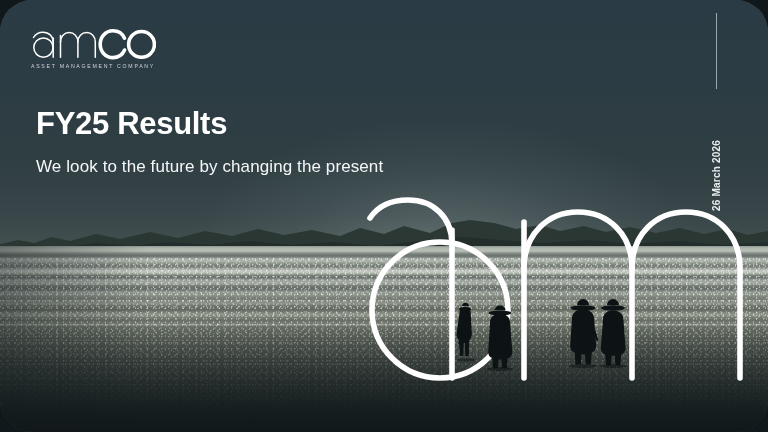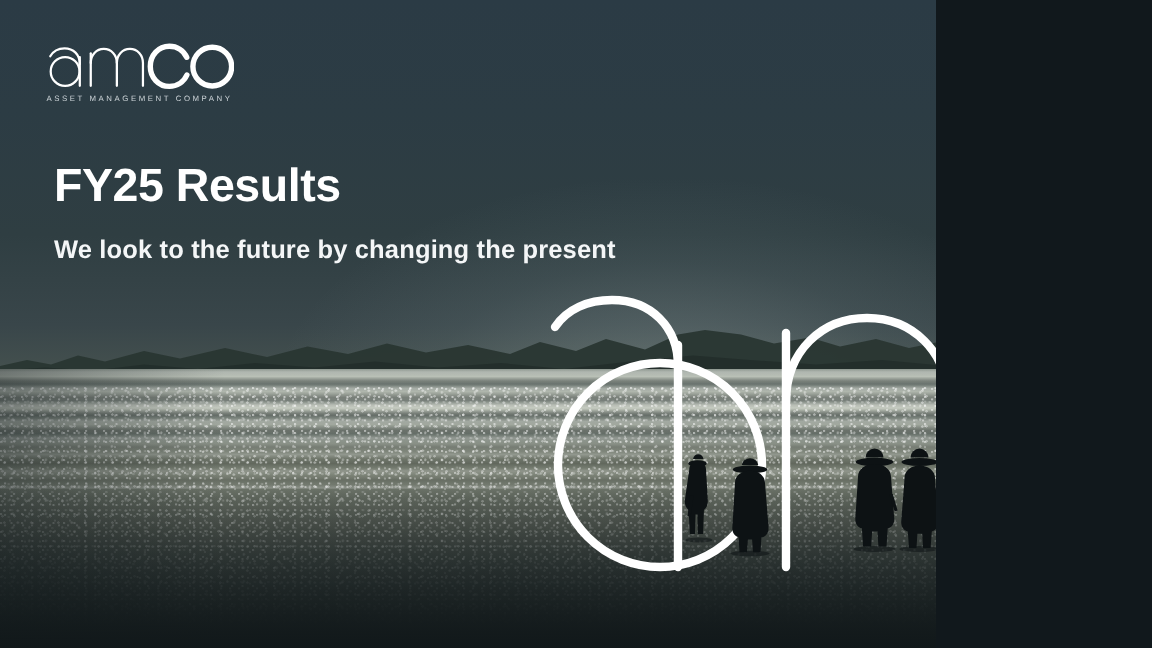--- a/index.html
+++ b/index.html
@@ -1,23 +1,24 @@
 <!DOCTYPE html>
 <html><head>
 <meta charset="utf-8">
 <style>
   * { margin:0; padding:0; box-sizing:border-box; }
   html,body { background:#11181c; }
 
   .slide{
     position:relative;
-    width:624px; height:432px;
+    width:768px; height:432px;
     overflow:hidden;
     font-family:"Liberation Sans", sans-serif;
     background:linear-gradient(120deg,#2e3f49 0%,#2a3a43 45%,#253239 100%);
+    border-radius:32px;
   }
 
   
   .photo{ position:absolute; left:0; top:0; width:768px; height:432px; }
 
   
   .sky{
     position:absolute; left:0; top:0; width:768px; height:252px;
     background:linear-gradient(180deg,#2b3b45 0%,#2c3c44 30%,#2f3e42 62%,#39464a 86%,#46524f 100%);
   }
@@ -100,21 +101,21 @@
   }
 
   
   .title{
     position:absolute; left:36px; top:106px;
     font-size:31px; font-weight:bold; color:#ffffff;
     letter-spacing:-.3px; white-space:nowrap;
   }
   .subtitle{
     position:absolute; left:36px; top:157px;
-    font-size:17px; font-weight:700; color:#f4f6f7;
+    font-size:17px; font-weight:400; color:#f4f6f7;
     letter-spacing:.1px; white-space:nowrap;
   }
 
   
   .rail-line{
     position:absolute; left:716px; top:13px;
     width:1px; height:76px;
     background:#9aa7ad;
   }
   .date{

